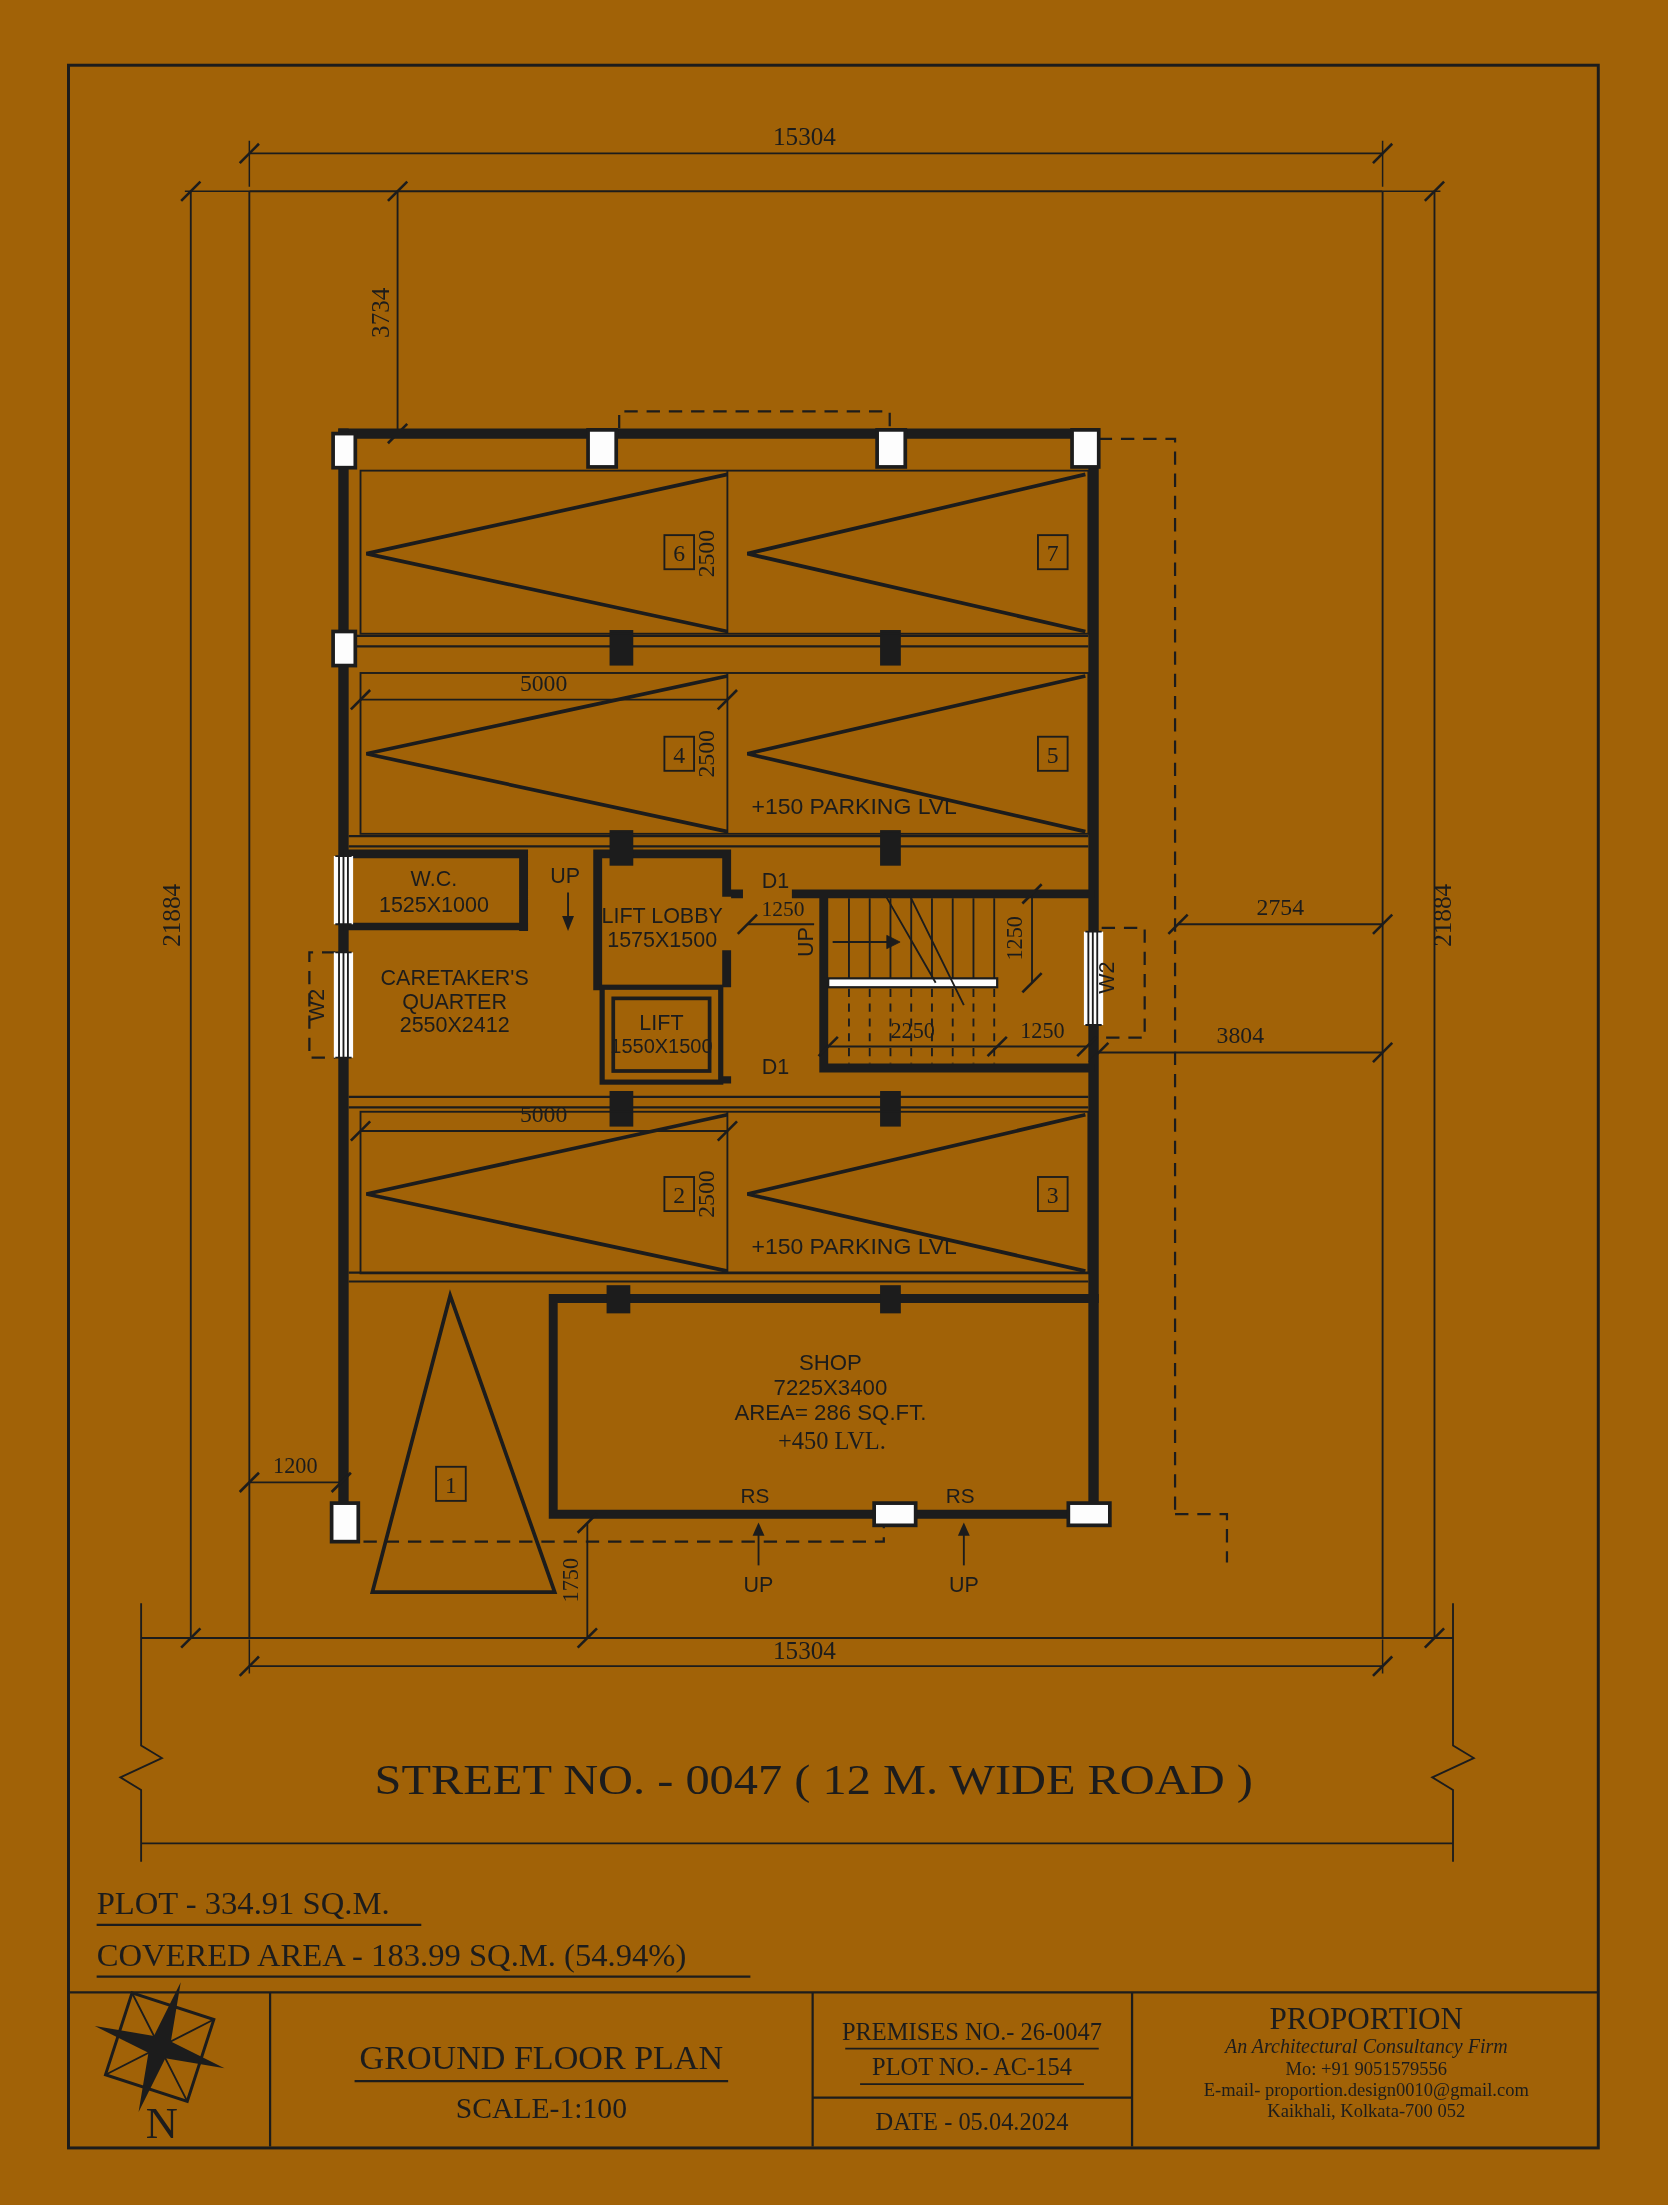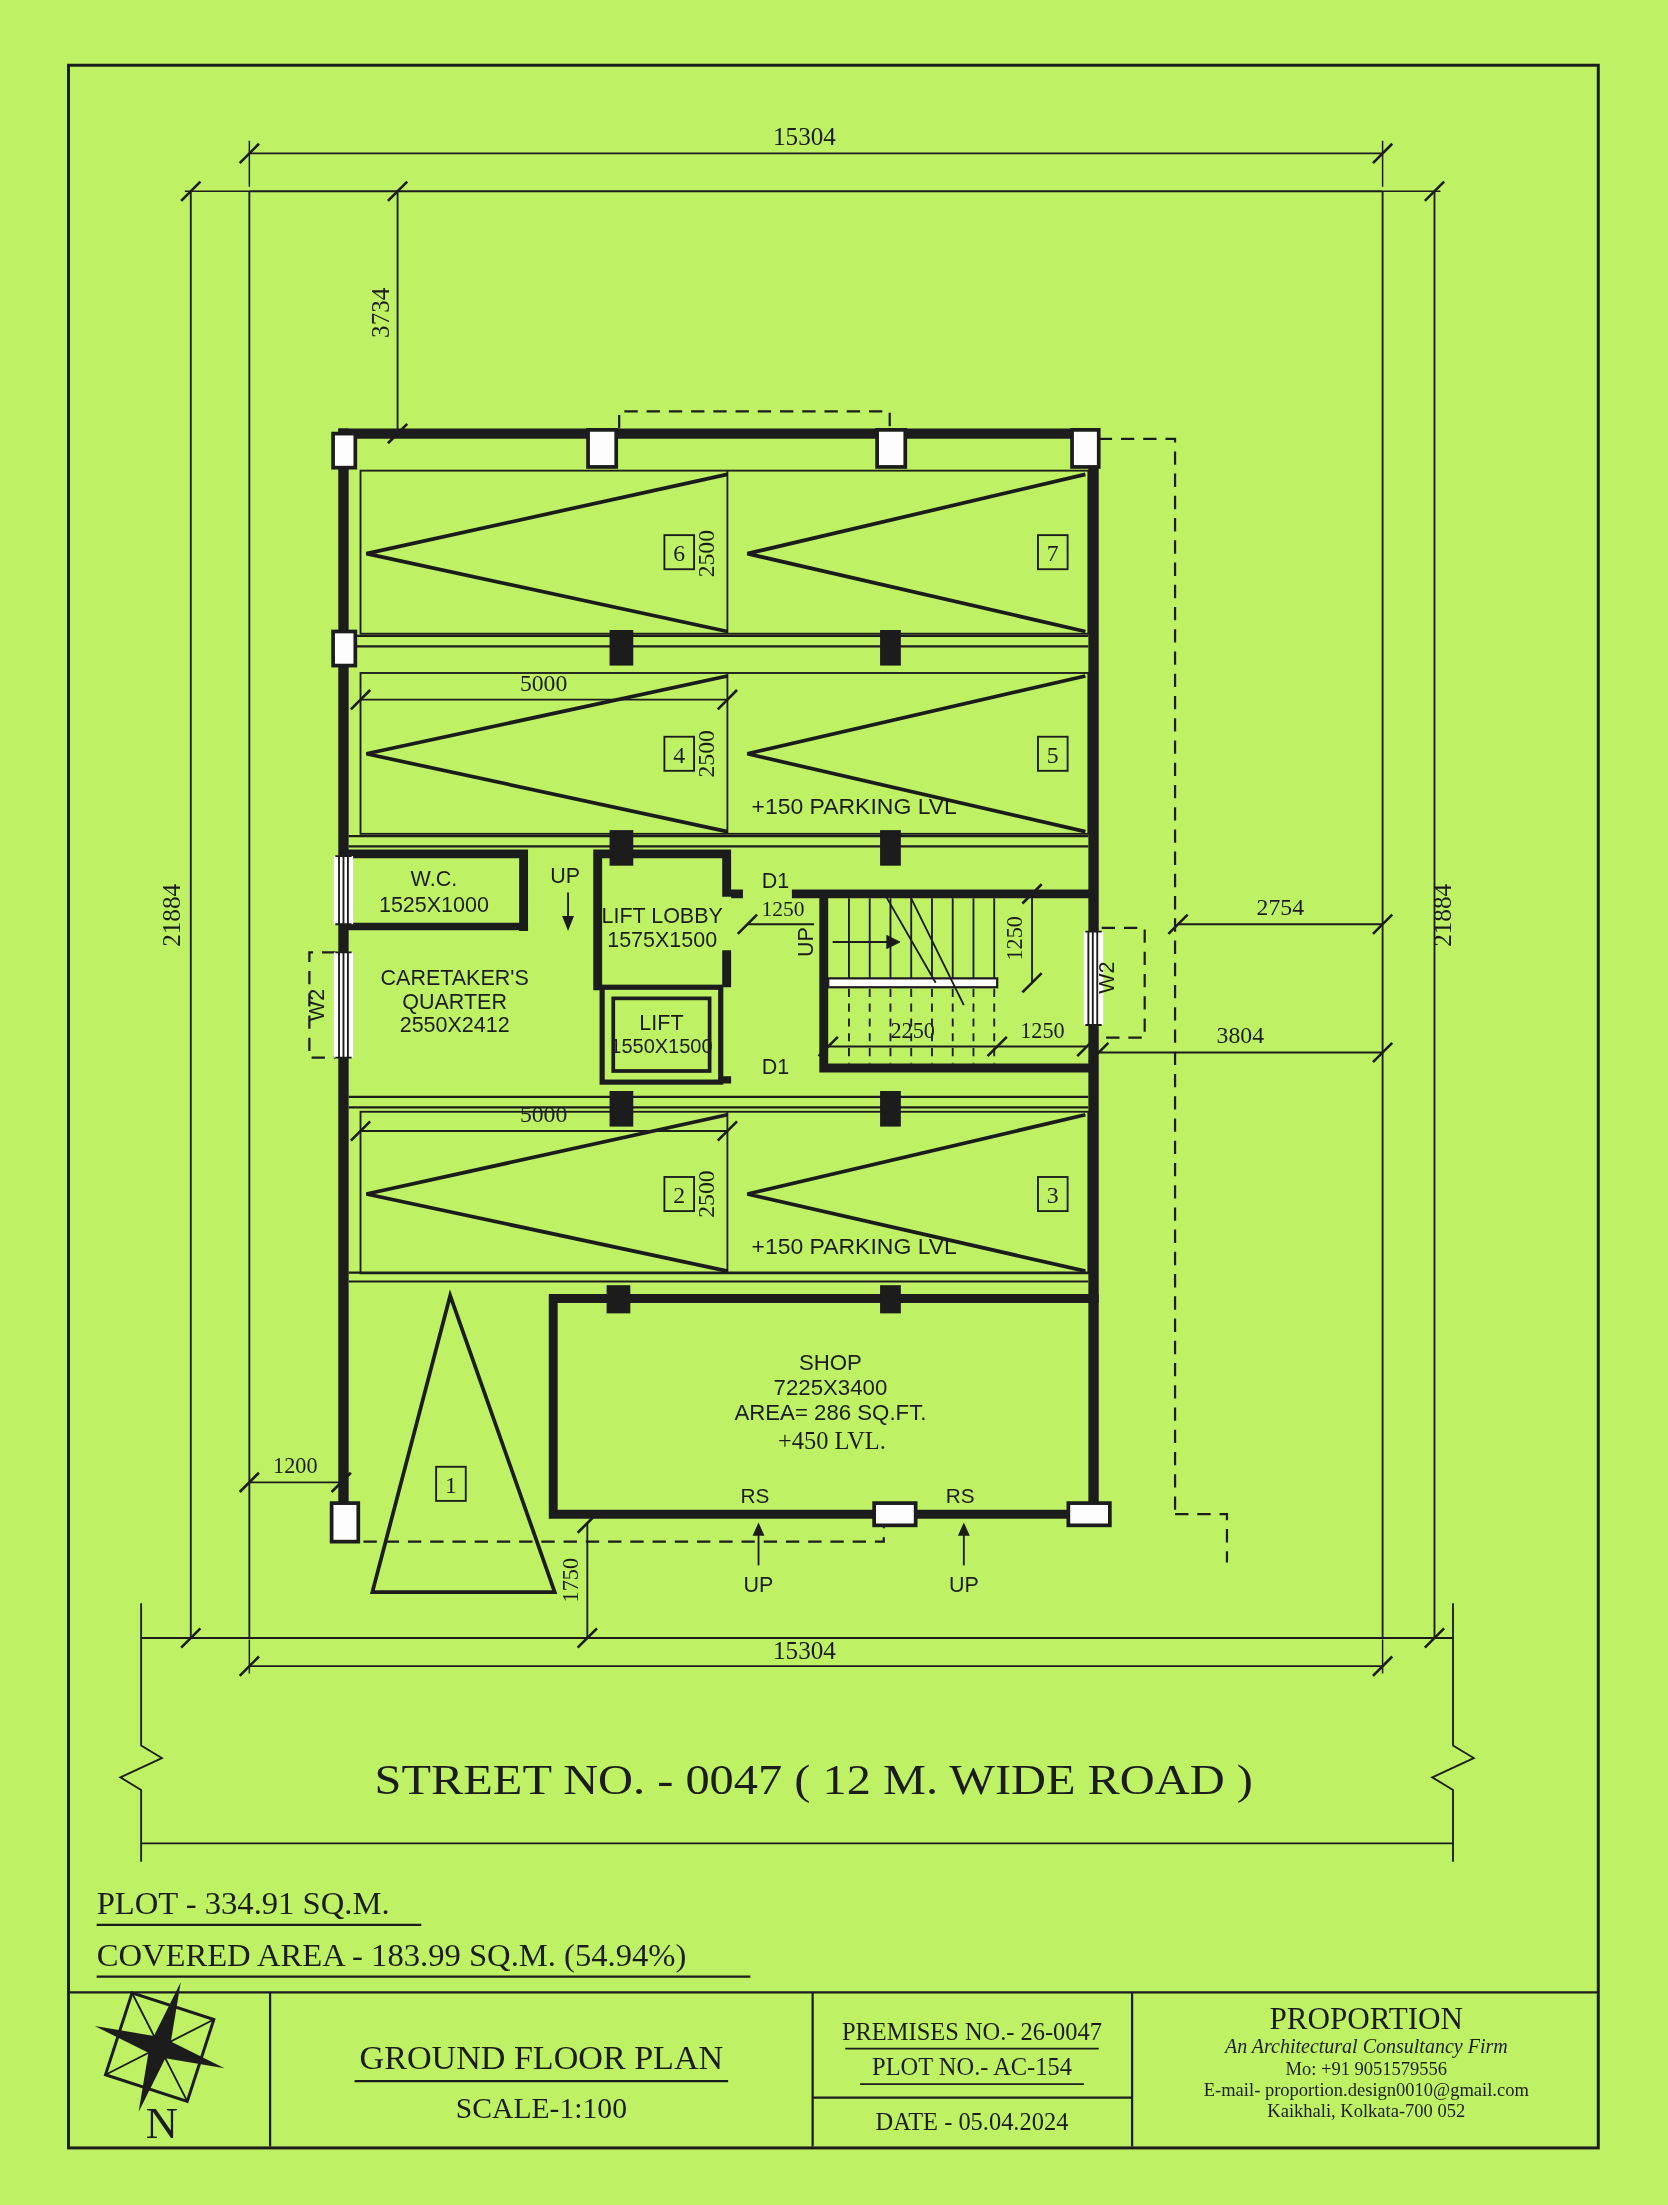--- a/index.html
+++ b/index.html
@@ -1,17 +1,17 @@
 <!DOCTYPE html>
 <html style="font-size:12px"><head>
 <meta charset="utf-8">
 <style>
   html,body{margin:0;padding:0;background:#e8e8e8;}
   body{width:1669px;height:2205px;position:relative;}
-  .sheet{position:absolute;inset:0;background:#bef264;}
+  .sheet{position:absolute;inset:0;background:#a16207;}
   svg{position:absolute;left:0;top:0;}
   .sans{font-family:"Liberation Sans","DejaVu Sans",sans-serif;}
   .serif{font-family:"Liberation Serif","DejaVu Serif",serif;}
   text{fill:#1c1c1c;}
 </style>
 </head>
 <body>
 
 <div class="sheet">
 <svg width="1669" height="2205" viewBox="0 0 2251 2975">

